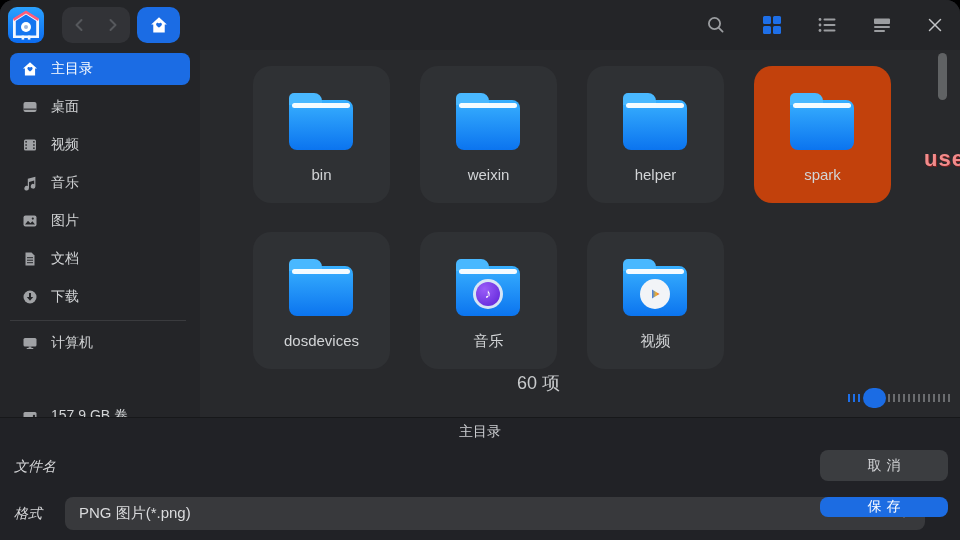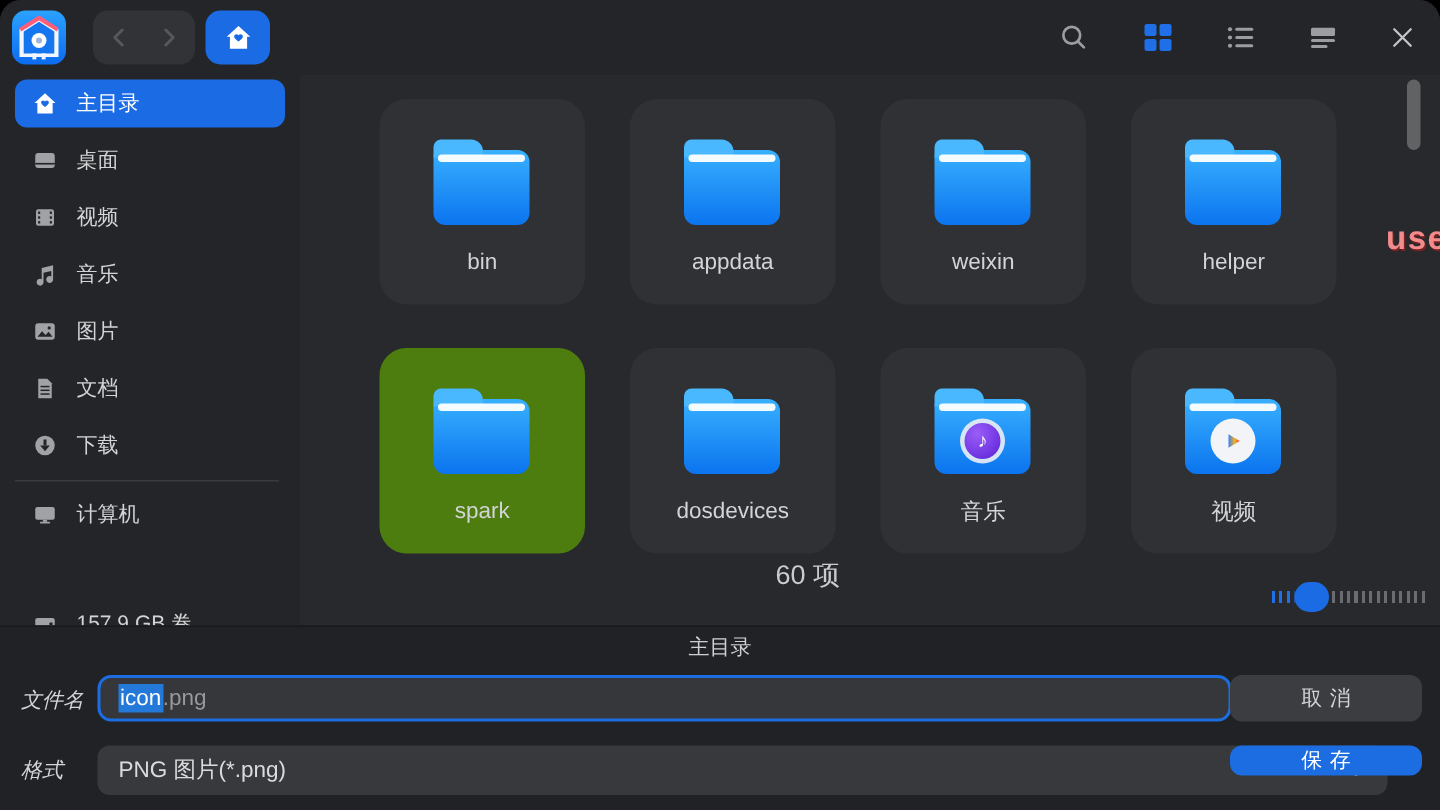--- a/index.html
+++ b/index.html
@@ -25,21 +25,21 @@
     align-items:center;padding-left:12px;box-sizing:border-box;color:#d2d4d6;font-size:14px;}
   .sb-item.sel{background:#1b6ce4;color:#fff;}
   .sb-ic{width:16px;height:16px;margin-right:13px;flex:0 0 auto;}
   .sb-divider{position:absolute;left:10px;width:176px;height:1px;background:#3a3b3e;}
 
   
   .filearea{position:absolute;left:200px;top:50px;width:760px;height:367px;background:#28292c;}
   .grid{position:absolute;left:53px;top:16px;display:grid;grid-template-columns:repeat(4,137px);
     grid-auto-rows:137px;column-gap:30px;row-gap:29px;}
   .tile{position:relative;background:#2f3134;border-radius:18px;}
-  .tile.hover{background:#4d7c0f;}
+  .tile.hover{background:#c2410c;}
   .folder{position:absolute;left:36px;top:34px;width:64px;height:50px;border-radius:5px 8px 8px 8px;
     background:linear-gradient(180deg,#38b0ff 0%,#0b74ef 100%);}
   .folder::before{content:"";position:absolute;left:0;top:-7px;width:33px;height:12px;
     background:#49b8ff;border-radius:5px 8px 0 0;}
   .folder::after{content:"";position:absolute;left:3px;right:3px;top:3px;height:5px;
     background:rgba(255,255,255,.95);border-radius:3px;}
   .badge{position:absolute;left:50%;top:55%;transform:translate(-50%,-50%);width:30px;height:30px;
     border-radius:50%;display:flex;align-items:center;justify-content:center;z-index:2;}
   .badge-music{background:rgba(235,238,245,.9);}
   .badge-music .inner{width:24px;height:24px;border-radius:50%;display:flex;align-items:center;justify-content:center;
@@ -225,24 +225,20 @@
   </div>
 
   <div class="filearea">
     <div class="grid">
       <div class="tile">
         <div class="folder"></div>
         <div class="tile-label">bin</div>
       </div>
       <div class="tile">
         <div class="folder"></div>
-        <div class="tile-label">appdata</div>
-      </div>
-      <div class="tile">
-        <div class="folder"></div>
         <div class="tile-label">weixin</div>
       </div>
       <div class="tile">
         <div class="folder"></div>
         <div class="tile-label">helper</div>
       </div>
       <div class="tile hover">
         <div class="folder"></div>
         <div class="tile-label">spark</div>
       </div>
@@ -288,24 +284,20 @@
     </div>
 
     <div class="scrollthumb"></div>
     <div class="artifact">use</div>
   </div>
 
   <div class="footer">
     <div class="pathbar">主目录</div>
 
     <div class="row-label lab-filename">文件名</div>
-    <div class="filename-box">
-      <span class="sel-text">icon</span>
-        <span class="ext-text">.png</span>
-    </div>
     <div class="btn btn-cancel">取消</div>
 
     <div class="row-label lab-format">格式</div>
     <div class="dropdown">
       <span>PNG 图片(*.png)</span>
       <svg class="dd-chevron" width="14" height="10" viewBox="0 0 14 10">
         <polyline points="2,2.5 7,7.5 12,2.5" fill="none" stroke="#a0a2a5" stroke-width="1.8" stroke-linecap="round" stroke-linejoin="round"></polyline>
       </svg>
     </div>
     <div class="btn btn-save">保存</div>

